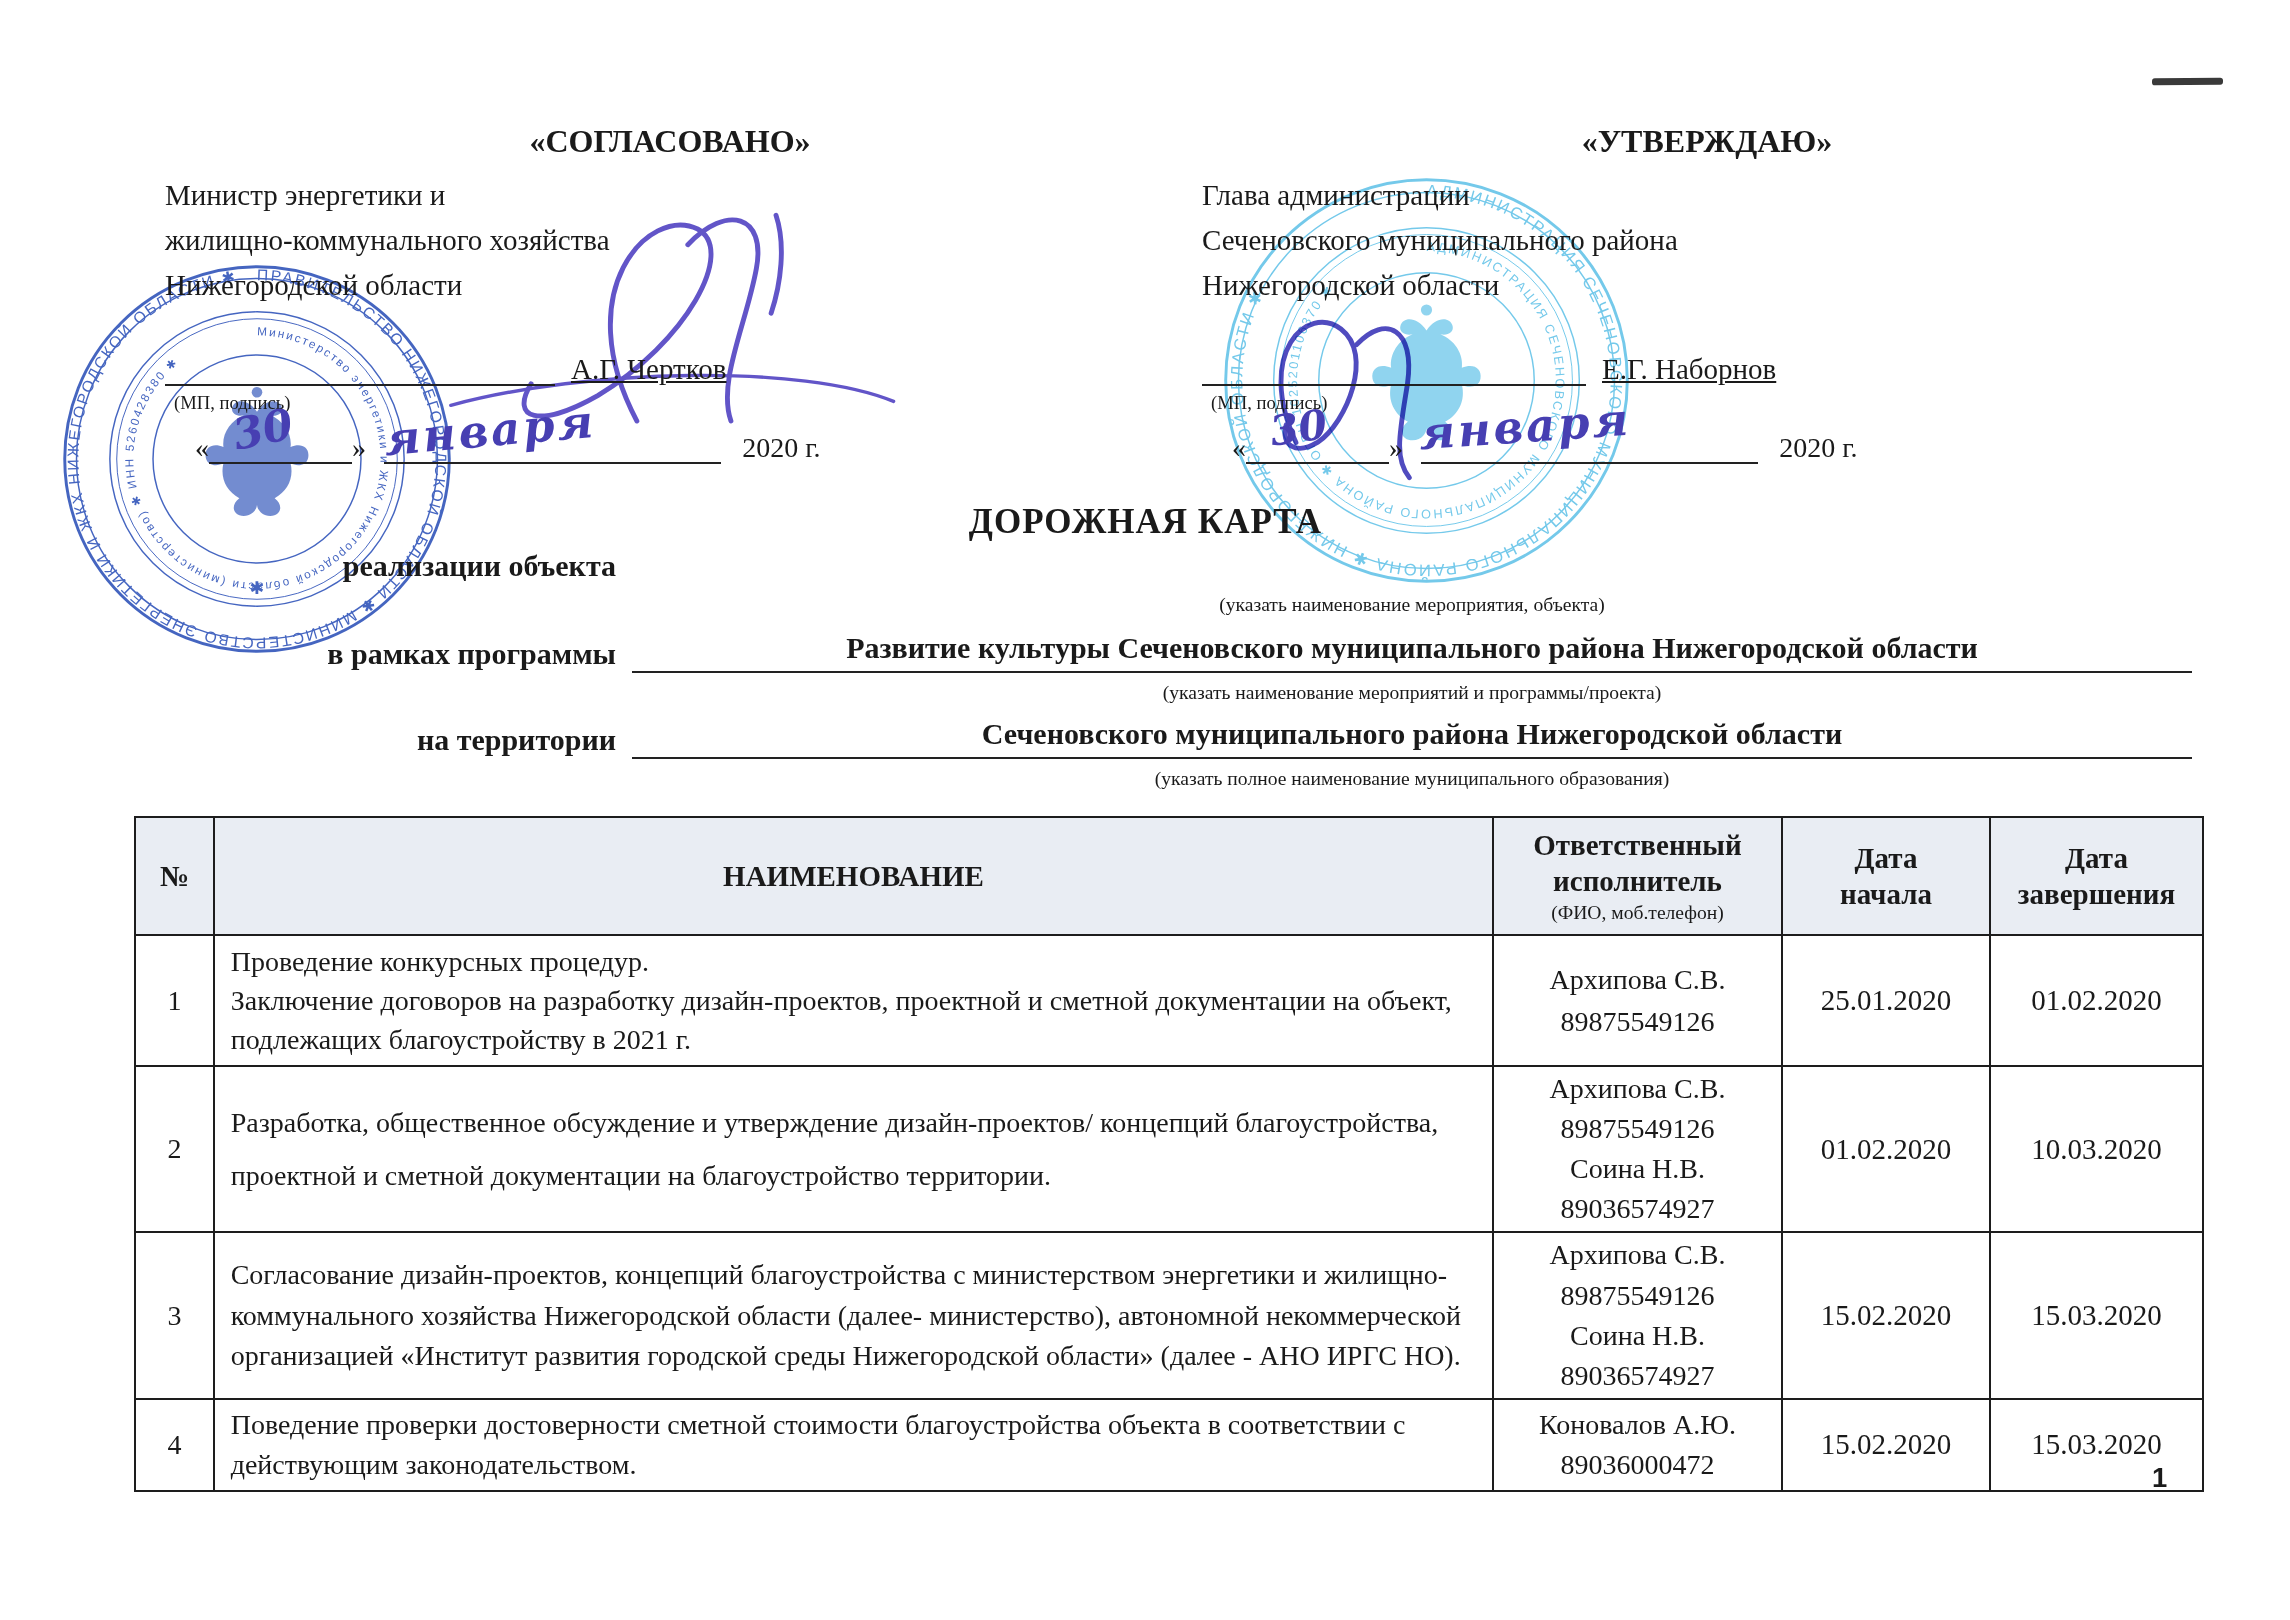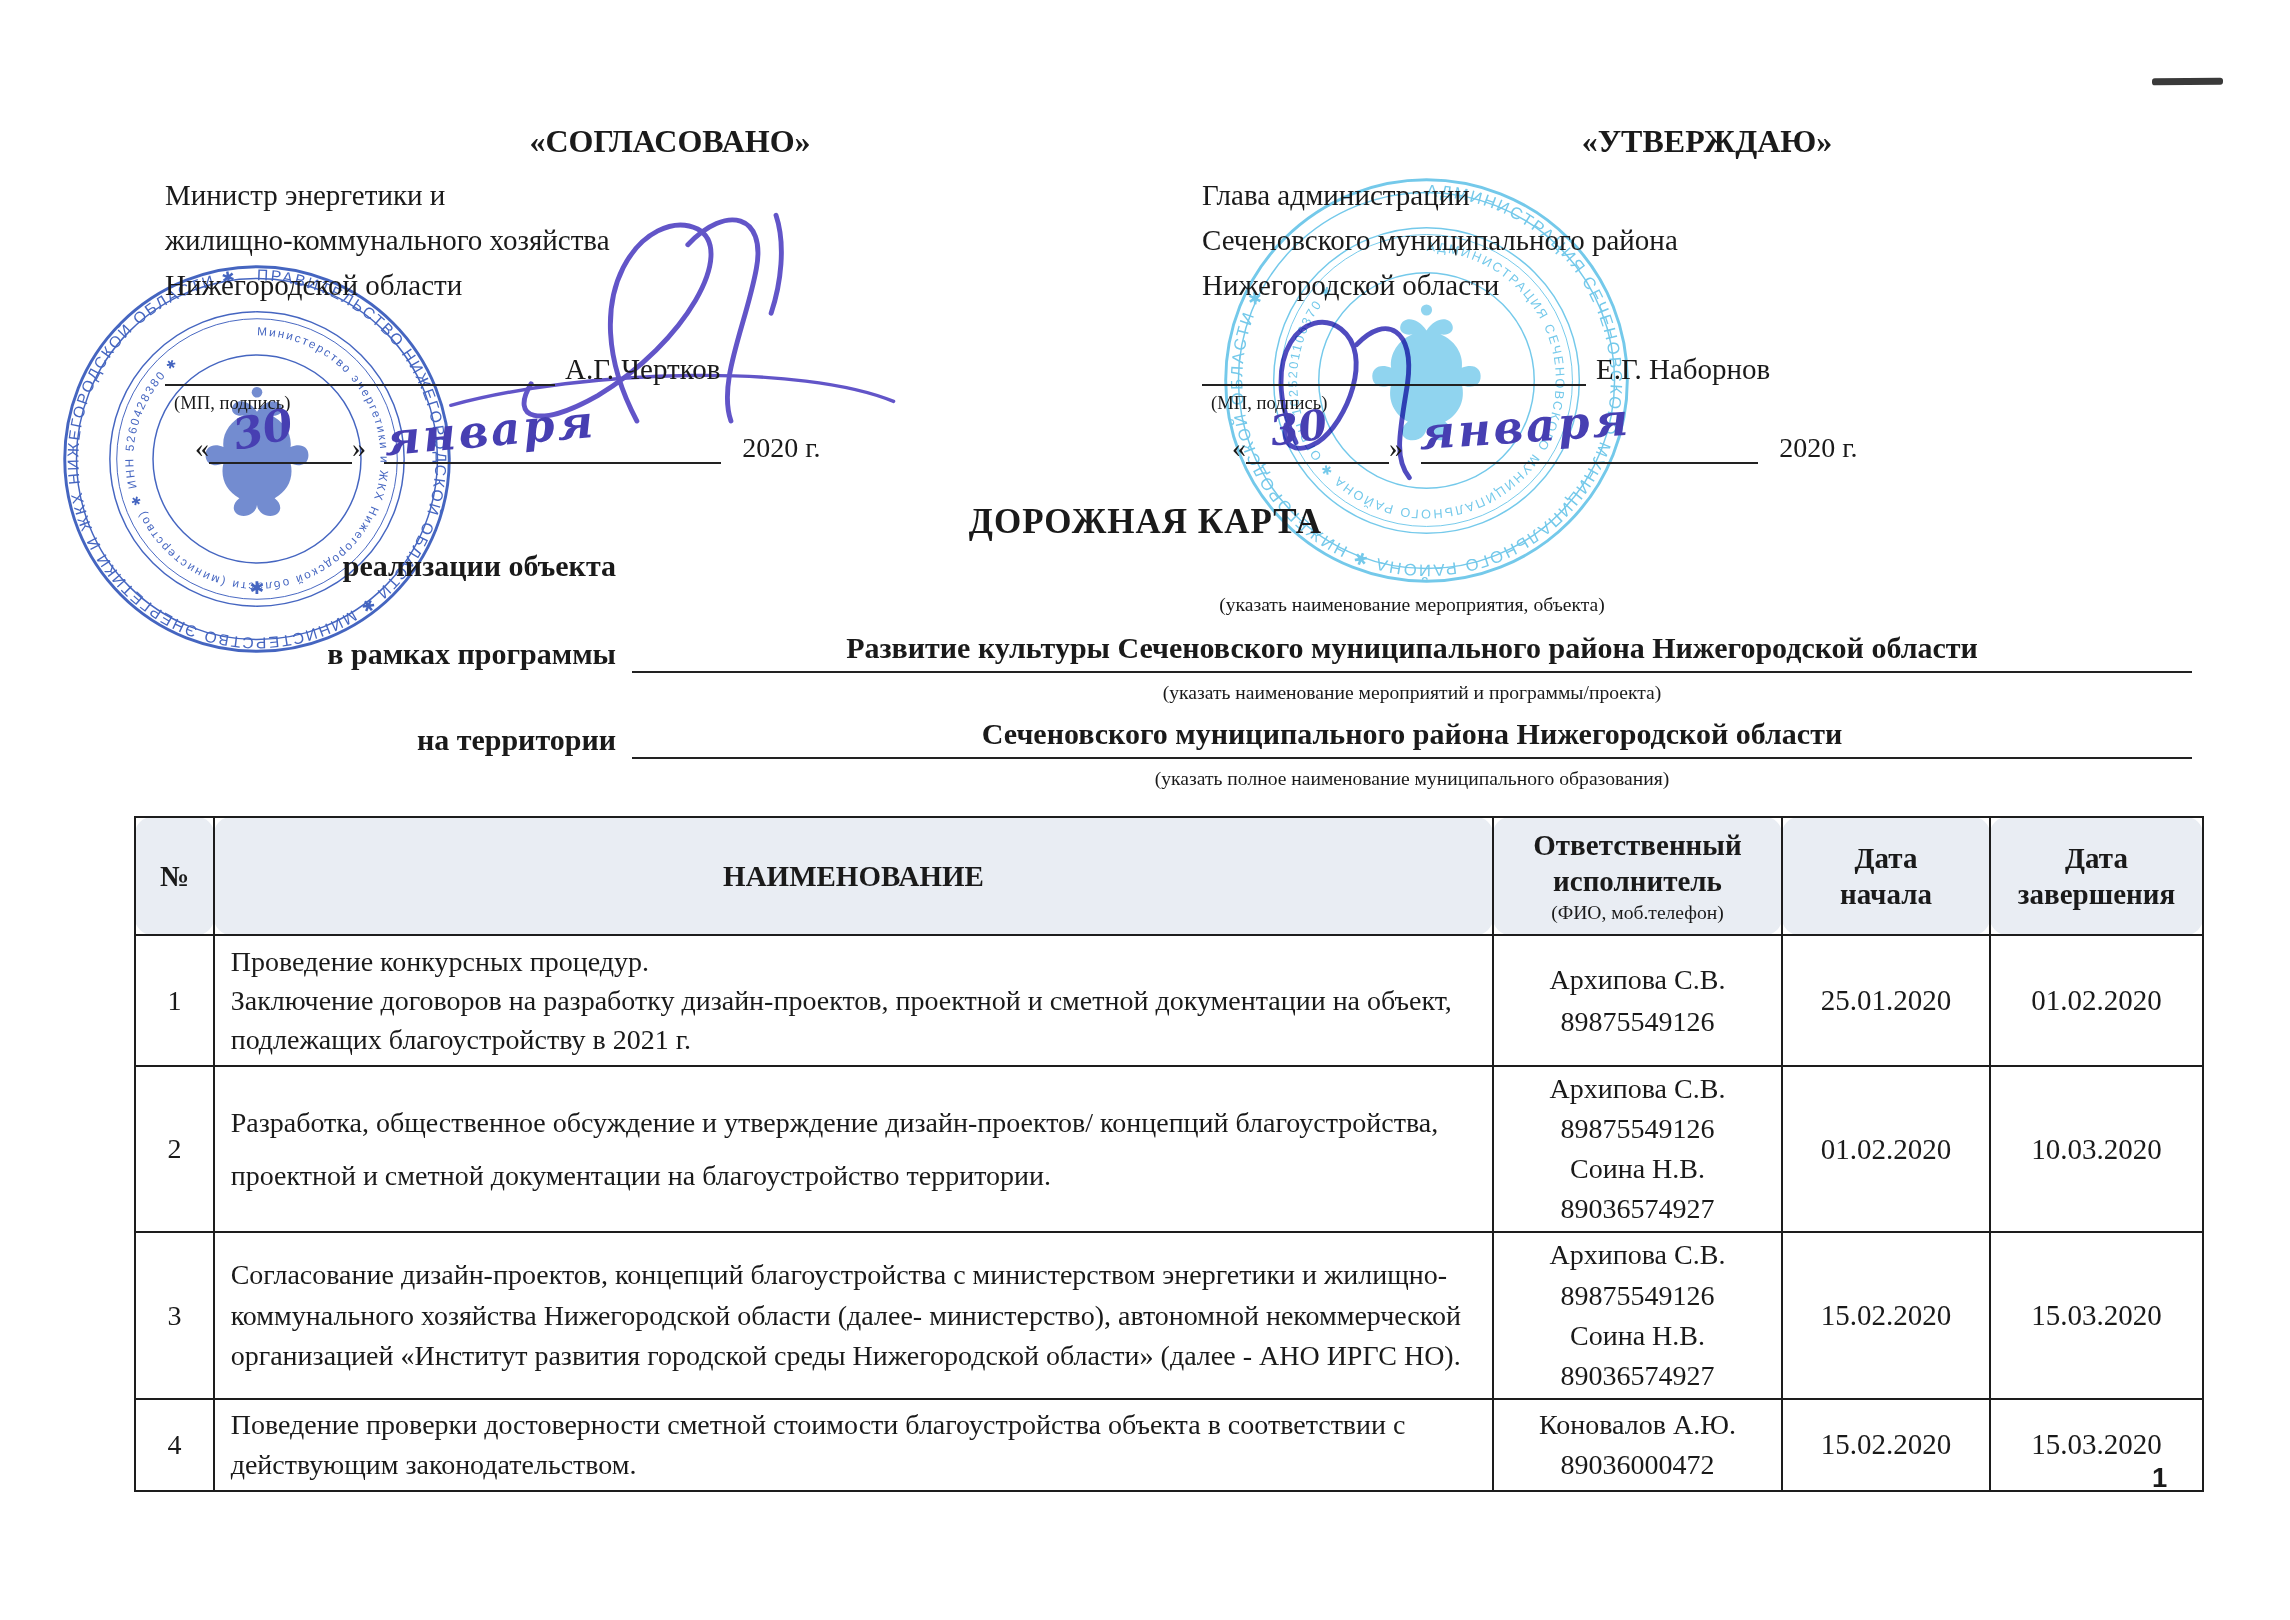--- a/index.html
+++ b/index.html
@@ -9,21 +9,21 @@
     background:#ffffff;
     overflow:hidden;
     font-family:"Liberation Serif", serif;
     color:#1a1a1a;
   }
   
   .blk-heading{position:absolute;font-weight:bold;font-size:32px;text-align:center;width:1010px;}
   .blk-lines{position:absolute;font-size:29px;line-height:45px;}
   .sig-row{position:absolute;height:39px;font-size:29px;white-space:nowrap;}
   .sig-line{display:inline-block;vertical-align:bottom;border-bottom:2.5px solid #222;height:35px;}
-  .sig-name{display:inline-block;margin-left:10px;}
+  .sig-name{display:inline-block;margin-left:16px;text-decoration:underline;}
   .mp-note{position:absolute;font-size:18.6px;}
   .date-row{position:absolute;font-size:28px;white-space:nowrap;margin-left:30px;}
   .slot{display:inline-block;vertical-align:bottom;border-bottom:2px solid #222;height:37px;}
   .hand{position:absolute;font-family:"DejaVu Serif",serif;font-style:italic;font-weight:bold;
         color:#473fb2;z-index:6;}
   
   .stamp{position:absolute;mix-blend-mode:multiply;}
   .autograph{position:absolute;mix-blend-mode:multiply;}
   
   .doc-title{position:absolute;left:0;top:502px;width:2291px;text-align:center;
@@ -32,21 +32,21 @@
   .t-label{position:absolute;left:0;top:0;width:469px;text-align:right;font-weight:bold;font-size:30px;}
   .t-value{position:absolute;left:485px;top:-5.9px;width:1560px;border-bottom:2.9px solid #222;
            text-align:center;font-weight:bold;font-size:30px;padding-bottom:5.9px;}
   .t-note{position:absolute;left:485px;width:1560px;text-align:center;font-size:19.6px;}
   
   table.rm{position:absolute;left:134px;top:816px;width:2068px;border-collapse:collapse;
            table-layout:fixed;font-size:28px;}
   table.rm td,table.rm th{border:2px solid #1d1d1d;vertical-align:middle;overflow:hidden;}
   table.rm{border:2.9px solid #1d1d1d;}
   table.rm tr.hdr th{background:#e9edf3;font-weight:bold;font-size:29px;
-                     border-bottom:2.9px solid #1d1d1d;white-space:pre-line;line-height:1.25;border-radius:17px;}
+                     border-bottom:2.9px solid #1d1d1d;white-space:pre-line;line-height:1.25;}
   .hdr-note{display:block;font-weight:normal;font-size:19.6px;margin-top:2px;}
   td.c-num{text-align:center;}
   td.c-name{text-align:left;padding:5.9px 15.7px;white-space:pre-line;}
   td.c-resp{text-align:center;white-space:pre-line;padding:2px 22px;}
   td.c-date{text-align:center;font-size:29px;}
   .lh-14{line-height:1.40;}
   .lh-19{line-height:1.92;}
   .lh-143{line-height:1.43;}
   .lh-15{line-height:1.50;}
   

